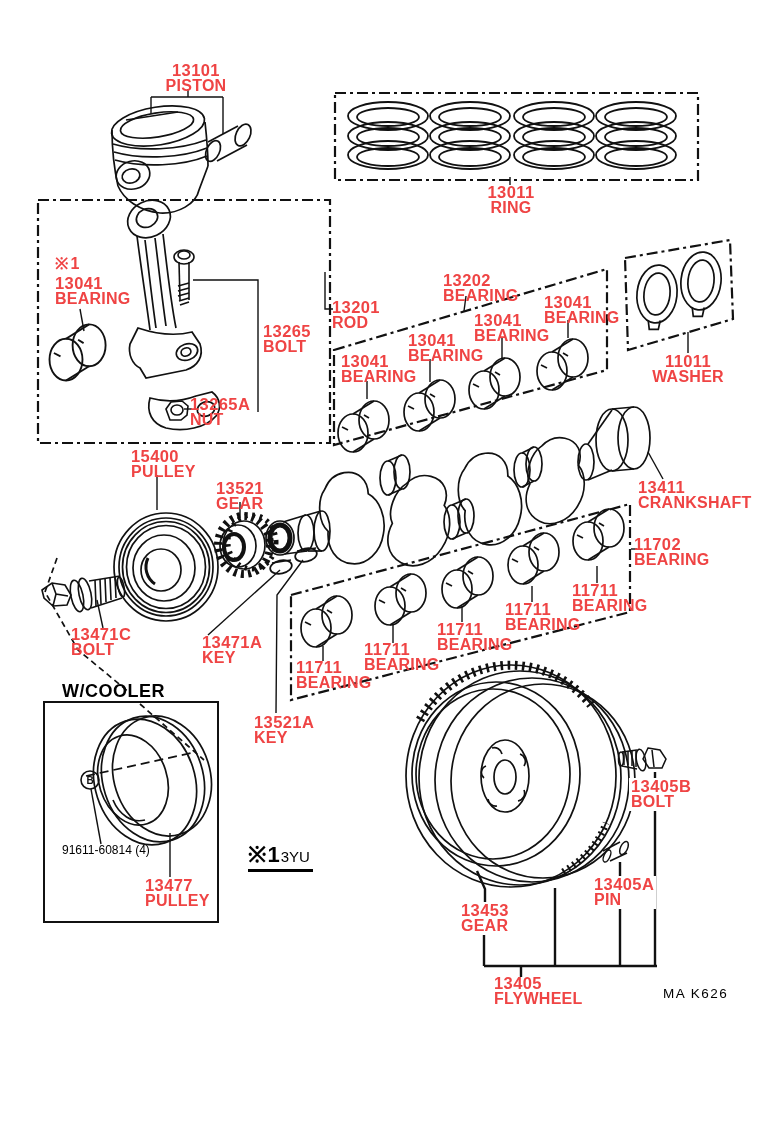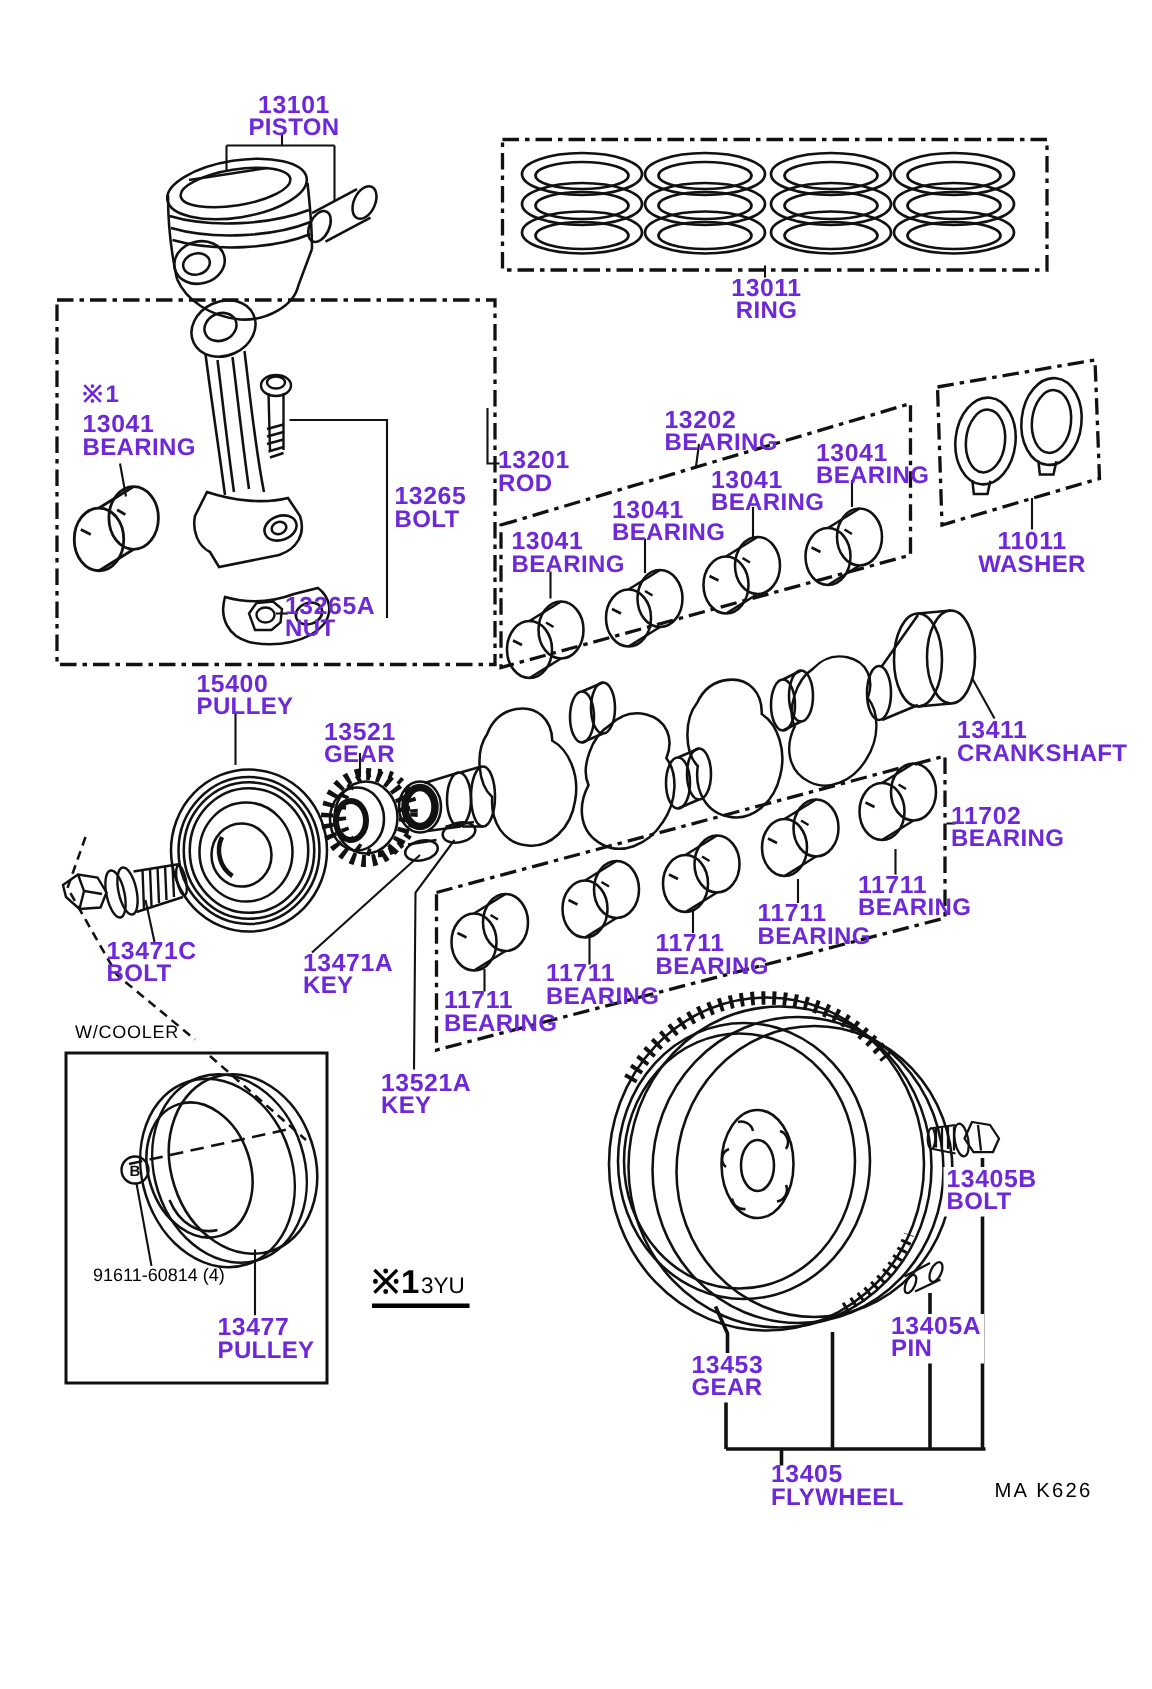--- a/index.html
+++ b/index.html
@@ -1,29 +1,29 @@
 <!DOCTYPE html>
 <html><head>
 <meta charset="utf-8">
 <style>
   html,body{margin:0;padding:0;background:#e8e8e8}
   .page{position:relative;width:768px;height:1126px;background:#fff;overflow:hidden;
         font-family:"Liberation Sans",sans-serif}
   svg{position:absolute;left:0;top:0}
-  .lbl{position:absolute;color:#6d28d9;font-weight:bold;white-space:nowrap;line-height:1.04;z-index:3}
+  .lbl{position:absolute;color:#ef4444;font-weight:bold;white-space:nowrap;line-height:1.04;z-index:3}
   .num{display:block;font-size:16.5px;letter-spacing:.4px}
   .cap{display:block;font-size:16px;letter-spacing:.25px;margin-top:-1px}
   .pre{display:block;font-size:16px;letter-spacing:2px;margin-bottom:2px}
   .c{transform:translateX(-50%);text-align:center}
   .bg{background:#fff;padding:0 2px}
   .note-big{font-size:22px;font-weight:bold;letter-spacing:1px}
   .note-small{font-size:15px;font-weight:normal}
   #variant-note{position:absolute;left:248px;top:838px;border-bottom:3.5px solid #000;
                 padding:0 3px 1px 0;z-index:3}
-  #wcooler-label{position:absolute;left:50px;top:681px;font-size:12px;font-weight:normal;
+  #wcooler-label{position:absolute;left:62px;top:681px;font-size:18px;font-weight:bold;
                  letter-spacing:.5px;z-index:3}
   #cooler-bolt-number{position:absolute;left:62px;top:843px;font-size:12px;font-weight:normal;z-index:3}
   #page-code{position:absolute;left:663px;top:986px;font-size:13.5px;font-weight:normal;
              letter-spacing:1.5px;z-index:3}
 </style>
 </head>
 <body>
 
 <div class="page">
 
@@ -392,21 +392,21 @@
   <span class="cap">BOLT</span>
 </div>
 <div class="lbl bg" style="left:592px;top:876px">
   <span class="num">13405A</span>
   <span class="cap">PIN</span>
 </div>
 <div class="lbl bg" style="left:459px;top:902px">
   <span class="num">13453</span>
   <span class="cap">GEAR</span>
 </div>
-<div class="lbl" style="left:514px;top:975px">
+<div class="lbl" style="left:494px;top:975px">
   <span class="num">13405</span>
   <span class="cap">FLYWHEEL</span>
 </div>
 
 <div id="wcooler-label">W/COOLER</div>
 <div id="cooler-bolt-number">91611-60814 (4)</div>
 <div id="variant-note">
   <span class="note-big">※1</span><span class="note-small">3YU</span>
 </div>
 <div id="page-code">MA  K626</div>

